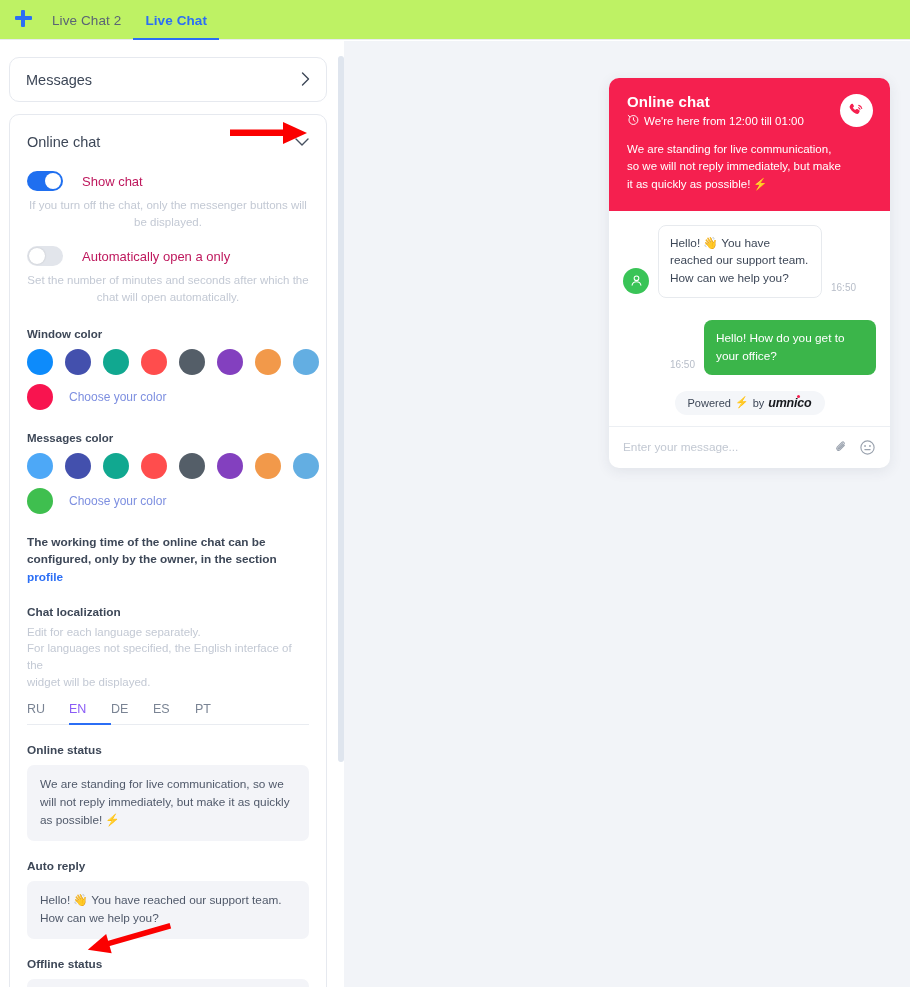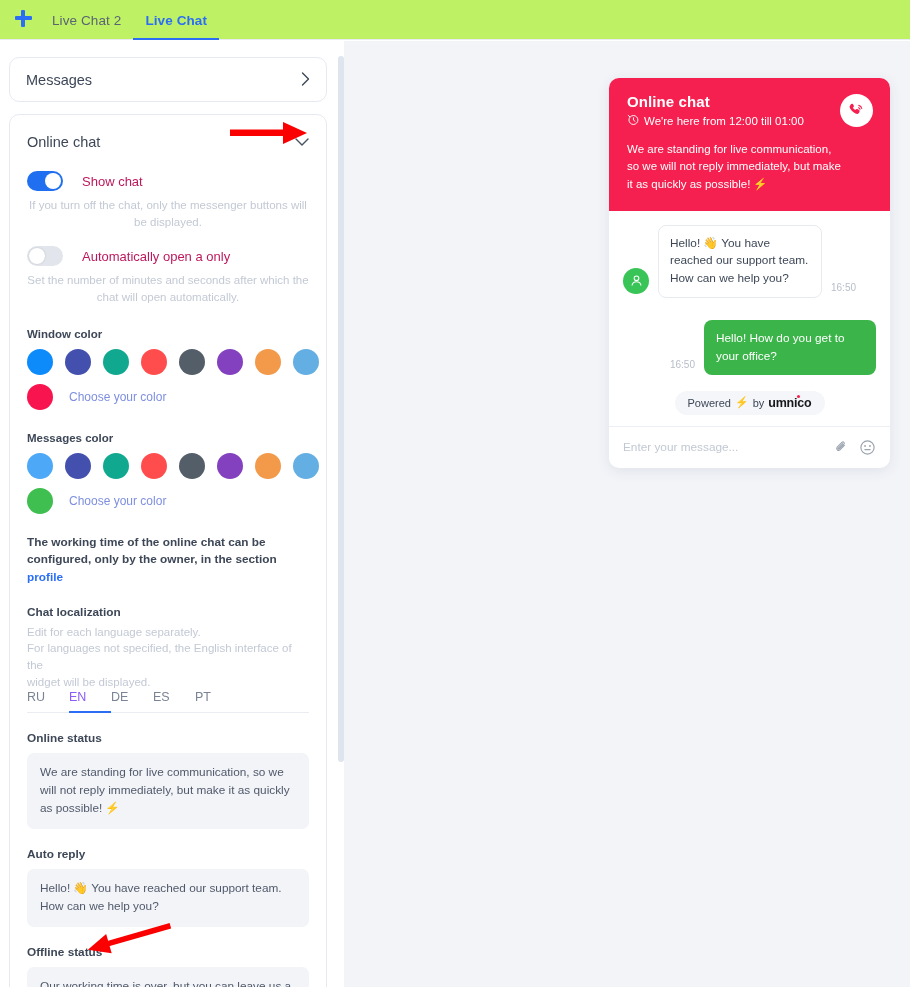--- a/index.html
+++ b/index.html
@@ -83,21 +83,21 @@
   .swatch-row { display:flex; gap:12px; }
   .swatch { width:26px; height:26px; border-radius:50%; flex:none; cursor:pointer; }
   .custom-row { display:flex; align-items:center; gap:16px; margin-top:9px; }
   .choose-link { font-size:12px; color:#7d8fe0; cursor:pointer; }
 
   .note { font-size:11.8px; font-weight:bold; color:#3d4757; line-height:1.5; margin-top:20px; }
   .note a { color:#2b6ef5; text-decoration:none; font-weight:bold; }
 
   .loc-title { font-size:11.8px; font-weight:bold; color:#3d4757; margin-top:18px; }
   .loc-hint { font-size:11.5px; color:#c3c9d4; line-height:1.45; margin-top:5px; }
-  .lang-tabs { display:flex; border-bottom:1px solid #e9ecf1; }
+  .lang-tabs { display:flex; margin-top:12px; border-bottom:1px solid #e9ecf1; }
   .lang { font-size:12.5px; color:#7a8494; padding:0 0 7px 0; width:42px; cursor:pointer;
           border-bottom:2px solid transparent; margin-bottom:-1px; }
   .lang.active { color:#8b5cf6; border-bottom-color:#2b6ef5; }
 
   .field-label { font-size:11.8px; font-weight:bold; color:#3d4757; margin-top:18px; margin-bottom:8px; }
   .textbox {
     background:#f3f4f8; border-radius:7px; padding:11px 13px;
     font-size:11.8px; color:#50596a; line-height:1.52; min-height:34px;
   }
   .bolt { color:#f58220; }
@@ -131,21 +131,21 @@
   .bubble-out {
     background:#3bb54a; border-radius:8px; padding:10px 12px; color:#fff;
     font-size:11.8px; line-height:1.5; max-width:172px;
   }
 
   .powered {
     position:absolute; left:50%; transform:translateX(-50%); bottom:11px;
     background:#f4f6f9; border-radius:13px; padding:5px 13px;
     font-size:11px; color:#3d4757; display:flex; align-items:center; gap:4px; white-space:nowrap;
   }
-  .umnico { font-weight:bold; font-size:12.5px; color:#16181d; position:relative; letter-spacing:-.2px;}
+  .umnico { font-weight:bold; font-size:12.5px; color:#16181d; position:relative; letter-spacing:-.2px;font-style:italic;}
   .umnico .dot { position:absolute; width:3.5px; height:3.5px; border-radius:50%; background:#f5204f;
                  left:28.5px; top:-1px; }
   .w-foot {
     border-top:1px solid #eceff3; height:42px; display:flex; align-items:center; padding:0 14px; gap:10px;
   }
   .w-input { flex:1; font-size:11.8px; color:#c2c8d2; }
   .foot-icon { color:#9aa2ae; cursor:pointer; display:flex; align-items:center; }
 
   
   .annot { position:absolute; pointer-events:none; }

